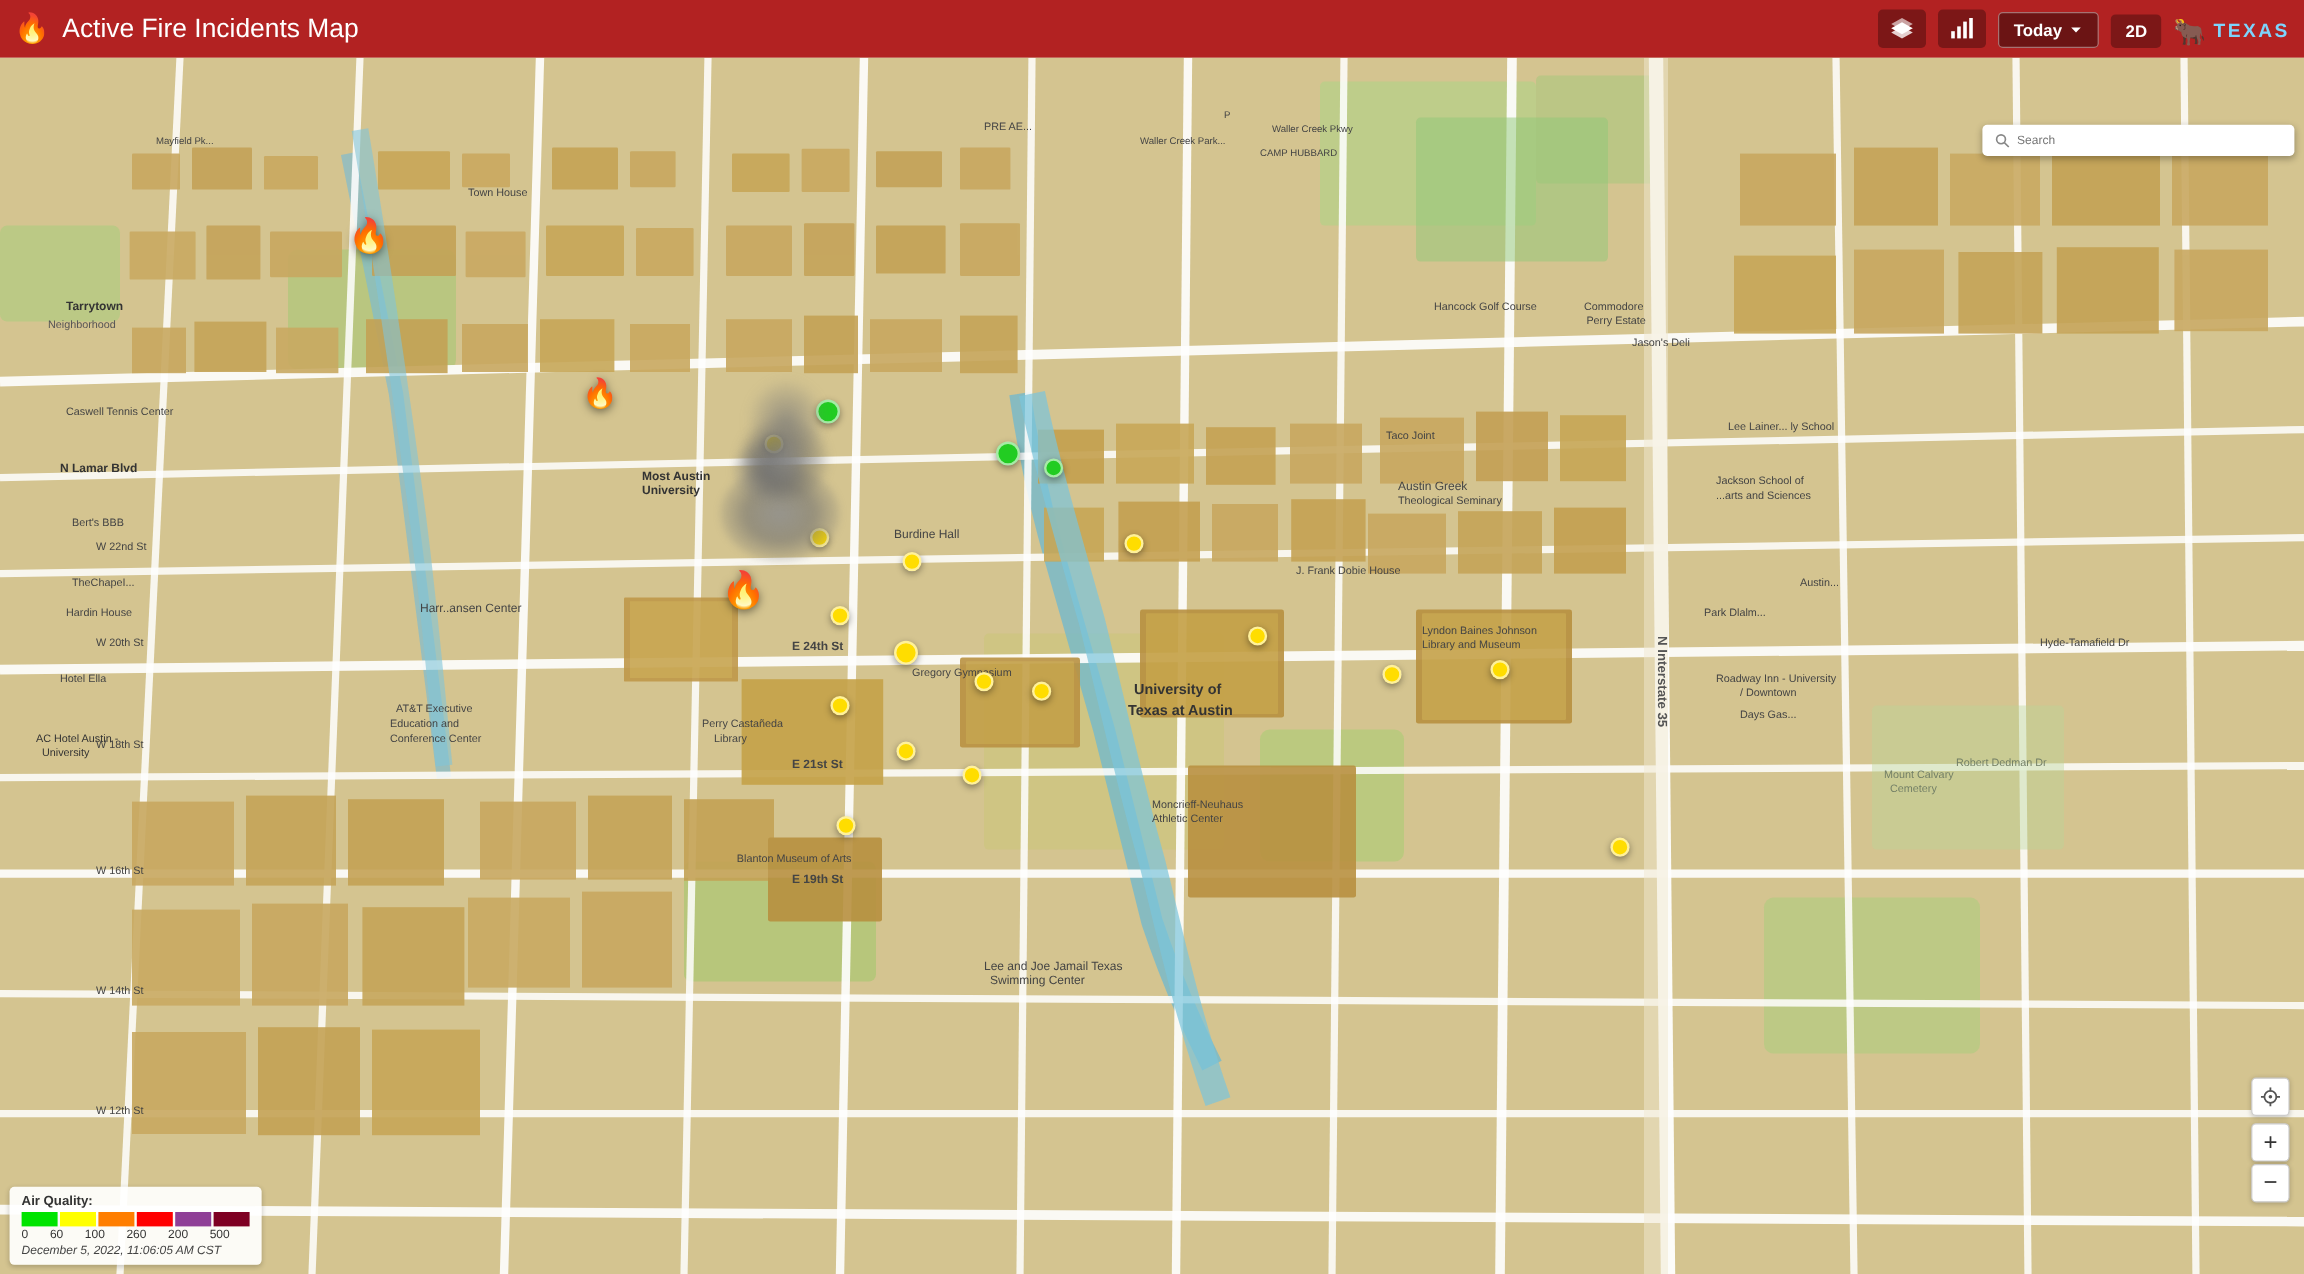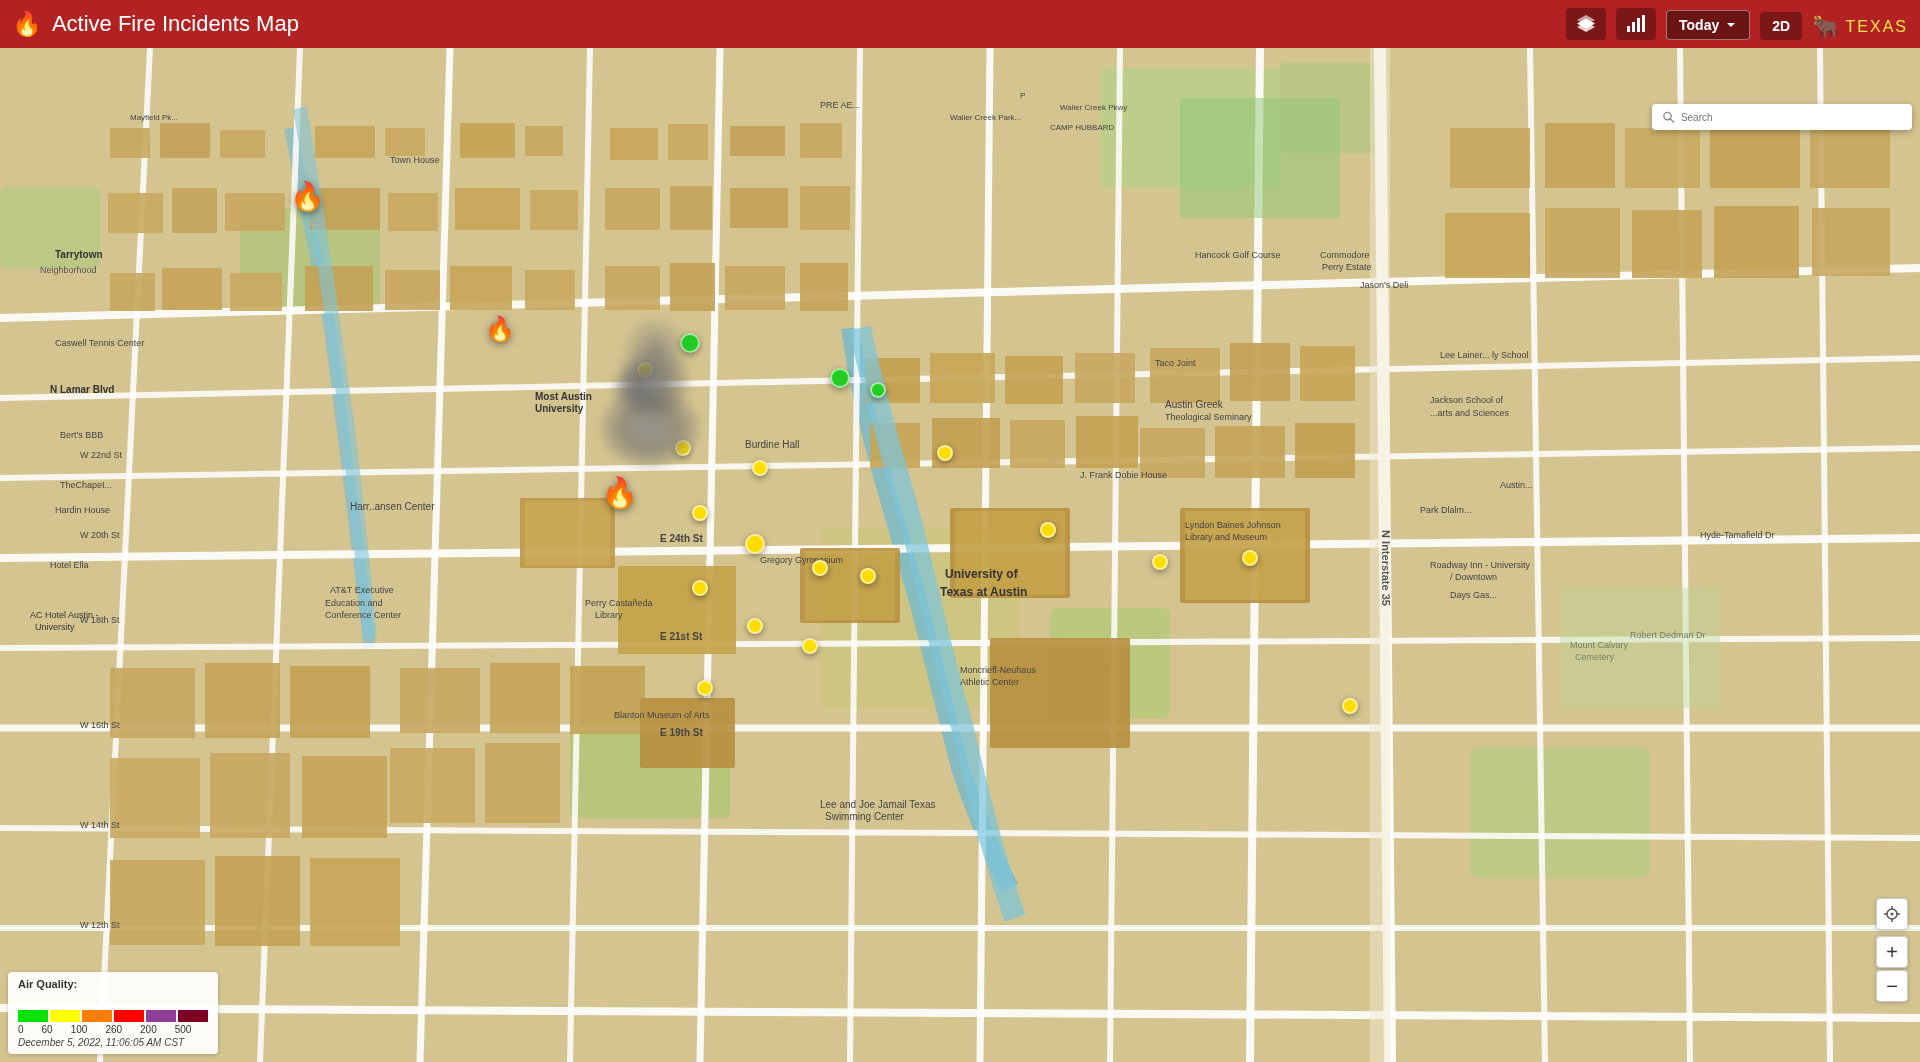--- a/index.html
+++ b/index.html
@@ -70,23 +70,23 @@
       cursor: pointer;
       font-size: 14px;
       font-weight: bold;
     }
     #texas-logo {
       display: flex;
       align-items: center;
       gap: 6px;
     }
     #texas-logo-text {
-      color: #fde047;
+      color: #7dd3fc;
       font-size: 16px;
-      font-weight: normal;
+      font-weight: bold;
       letter-spacing: 2px;
     }
     #texas-longhorn {
       font-size: 22px;
       color: #f0a500;
     }
 
     
     #map-container {
       position: absolute;
@@ -237,21 +237,21 @@
       background: rgba(255,255,255,0.92);
       border-radius: 4px;
       padding: 6px 10px;
       z-index: 50;
       box-shadow: 0 1px 4px rgba(0,0,0,0.2);
     }
     #aq-label {
       font-size: 11px;
       font-weight: bold;
       color: #333;
-      margin-bottom: 20px;
+      margin-bottom: 3px;
     }
     #aq-bar {
       display: flex;
       align-items: center;
       gap: 2px;
       margin-bottom: 2px;
     }
     .aq-segment {
       height: 12px;
       width: 30px;

